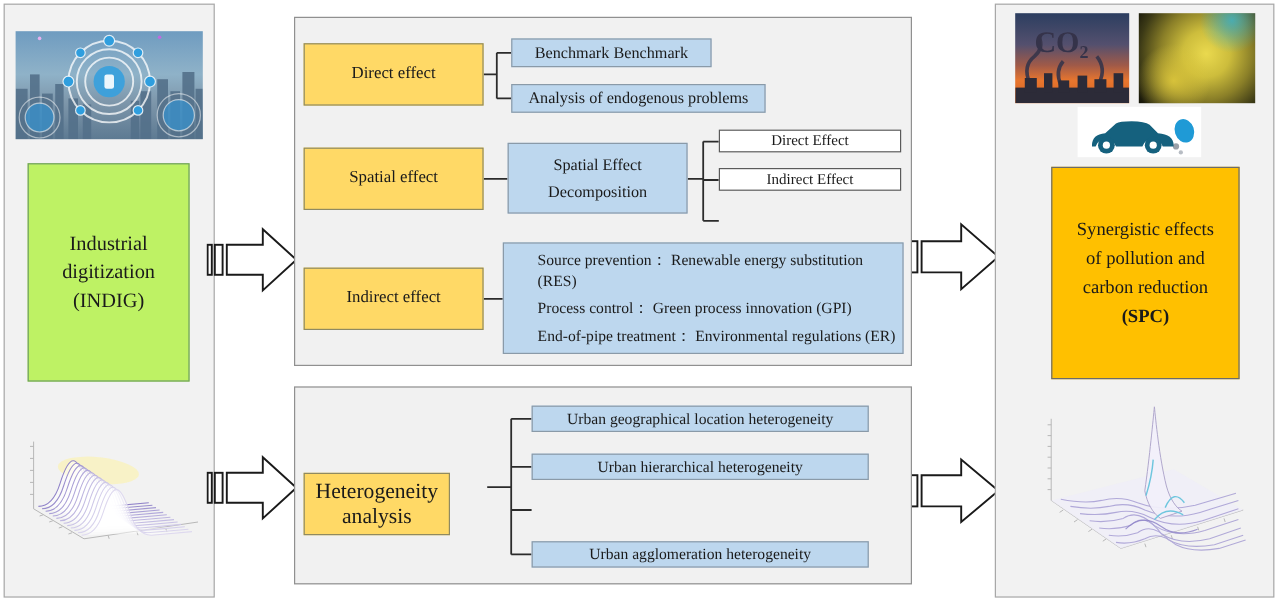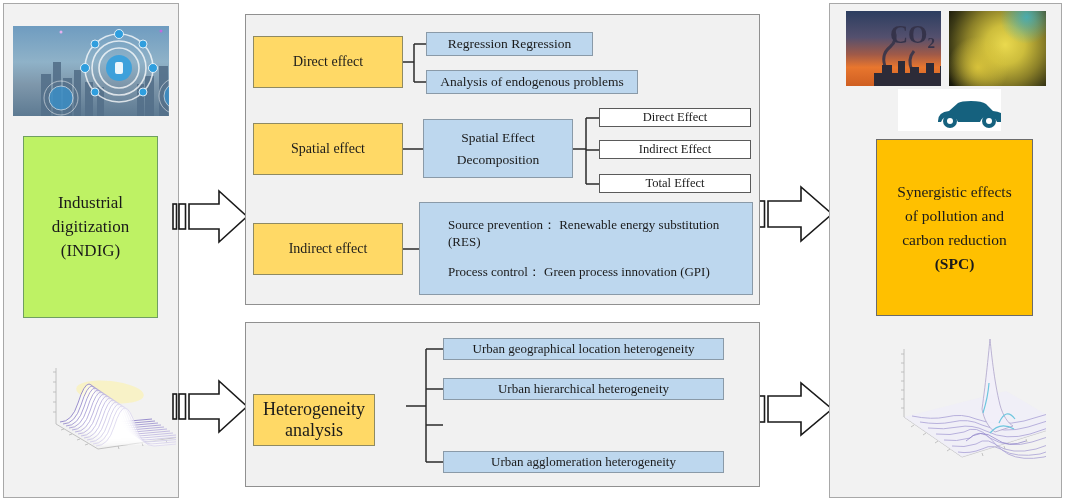--- a/index.html
+++ b/index.html
@@ -10,21 +10,21 @@
   .box{position:absolute;box-sizing:border-box;display:flex;align-items:center;justify-content:center;text-align:center;}
   .yellow{background:#FFD966;border:1px solid #8f8a62;font-size:14px;}
   .blue{background:#BDD7EE;border:1px solid #8a9aa8;font-size:13.5px;}
   .white{background:#ffffff;border:1px solid #5a5a5a;font-size:12.5px;}
   .green{background:#bef264;border:1px solid #6f9f62;font-size:17px;flex-direction:column;line-height:24px;}
   .orange{background:#FFC000;border:1px solid #6b6b6b;font-size:15.5px;flex-direction:column;line-height:24px;}
   .mech{flex-direction:column;align-items:flex-start;justify-content:space-evenly;
         text-align:left;padding-left:10px;font-size:13px;}
   .dec{flex-direction:column;line-height:22px;}
   .bold{font-weight:bold;}
-  .imgbox{position:absolute;box-sizing:border-box;overflow:hidden;padding-left:28px;}
+  .imgbox{position:absolute;box-sizing:border-box;overflow:hidden;}
   .conn{position:absolute;left:0;top:0;pointer-events:none;}
   .arrow{position:absolute;}
   svg{display:block;}
 </style>
 </head>
 <body>
 
 <div class="stage">
 
   <div class="panel" style="left:3px;top:3px;width:176px;height:495px;">
@@ -158,36 +158,36 @@
     <svg class="conn" width="515" height="291" viewBox="0 0 515 291">
       <g stroke="#2b2b2b" stroke-width="1.5" fill="none">
         <path d="M157 47 H168 M168 29 V67 M168 29 H180 M168 67 H180"></path>
         <path d="M157 134 H177"></path>
         <path d="M327 134 H340 M340 103 V169 M340 103 H353 M340 135 H353 M340 169 H353"></path>
         <path d="M157 234 H173"></path>
       </g>
     </svg>
 
     <div class="box yellow" style="left:7px;top:21px;width:150px;height:52px;">Direct effect</div>
-    <div class="box blue" style="left:180px;top:17px;width:167px;height:24px;">Regression Regression</div>
+    <div class="box blue" style="left:180px;top:17px;width:167px;height:24px;">Benchmark Benchmark</div>
     <div class="box blue" style="left:180px;top:55px;width:212px;height:24px;">Analysis of endogenous problems</div>
 
     <div class="box yellow" style="left:7px;top:108px;width:150px;height:52px;">Spatial effect</div>
     <div class="box blue dec" style="left:177px;top:104px;width:150px;height:59px;">
       <div>Spatial Effect</div>
       <div>Decomposition</div>
     </div>
     <div class="box white" style="left:353px;top:93px;width:152px;height:19px;">Direct Effect</div>
     <div class="box white" style="left:353px;top:125px;width:152px;height:19px;">Indirect Effect</div>
-    <div class="box white" style="left:353px;top:159px;width:152px;height:19px;">Total Effect</div>
 
     <div class="box yellow" style="left:7px;top:208px;width:150px;height:52px;">Indirect effect</div>
     <div class="box blue mech" style="left:173px;top:187px;width:334px;height:93px;padding-left:28px;">
       <div>Source prevention： Renewable energy substitution (RES)</div>
       <div>Process control： Green process innovation (GPI)</div>
+      <div>End-of-pipe treatment： Environmental regulations (ER)</div>
     </div>
   </div>
 
   <div class="container" style="left:245px;top:322px;width:515px;height:165px;">
 
     <svg class="conn" width="515" height="165" viewBox="0 0 515 165">
       <g stroke="#2b2b2b" stroke-width="1.5" fill="none">
         <path d="M160 83 H180 M180 26 V139 M180 26 H197 M180 66 H197 M180 102 H197 M180 139 H197"></path>
       </g>
     </svg>

